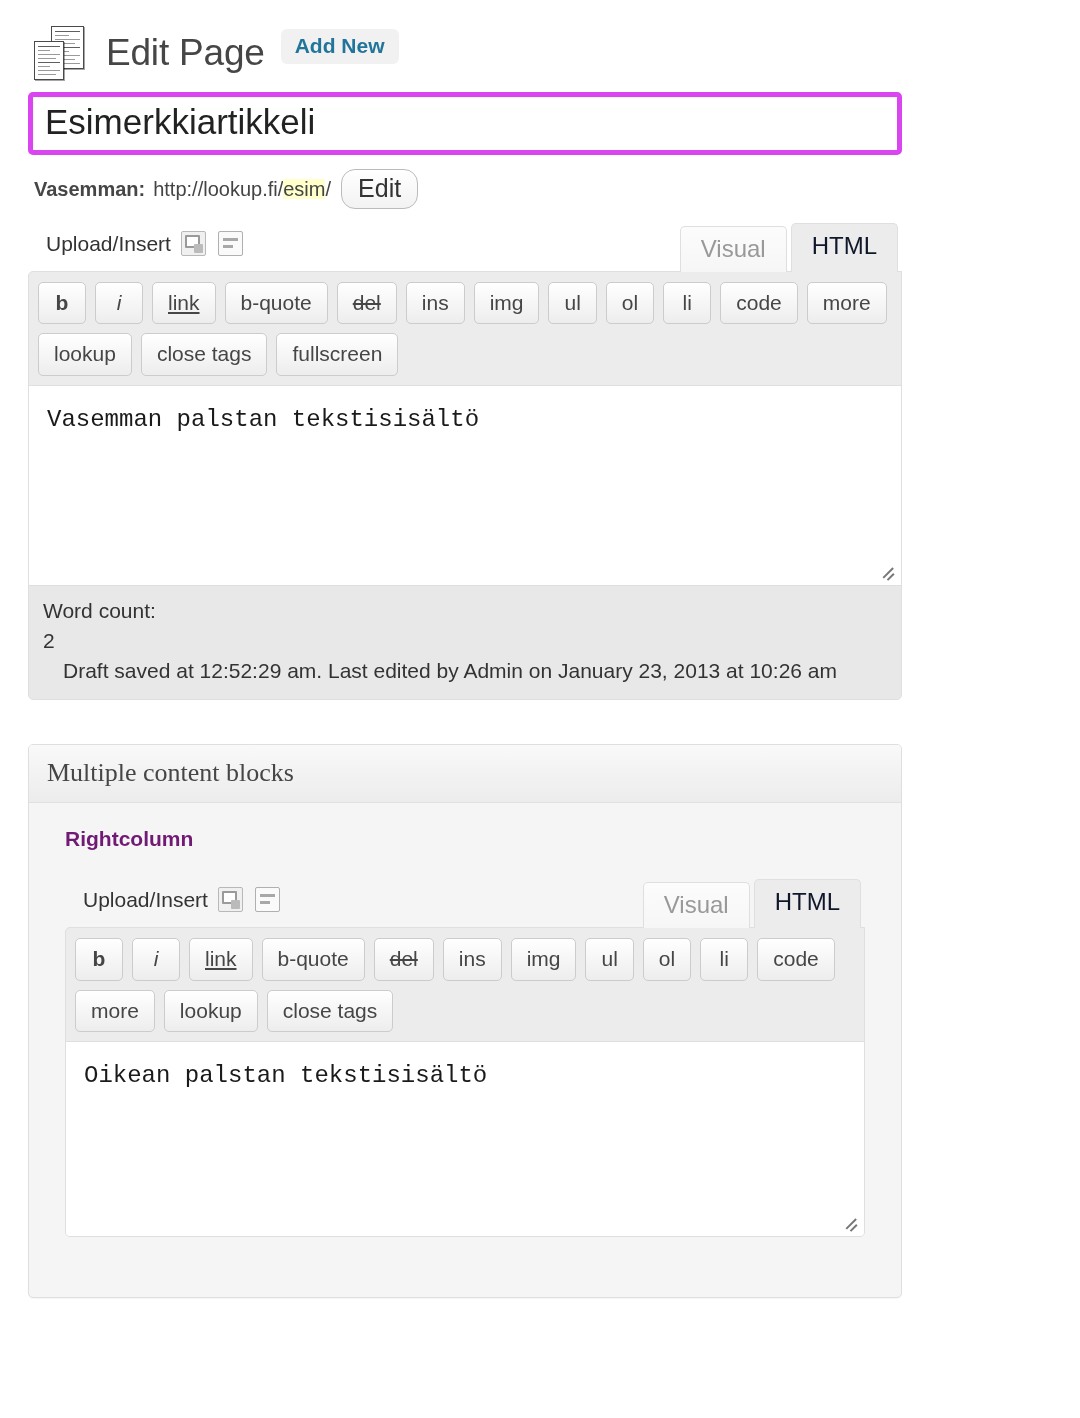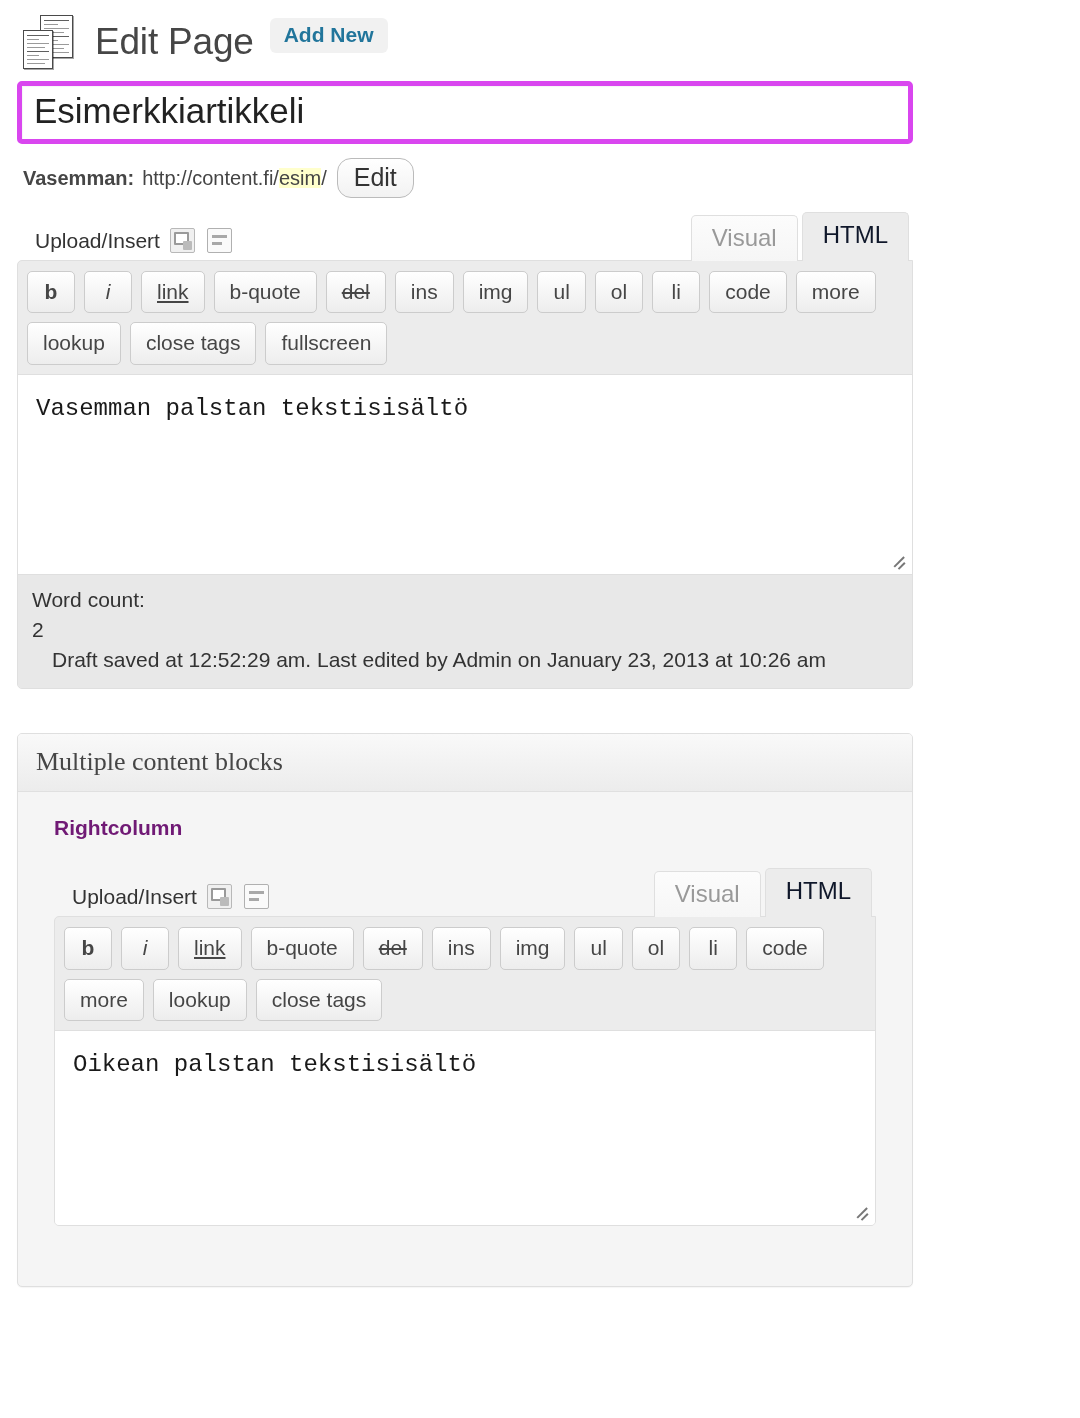--- a/index.html
+++ b/index.html
@@ -5,21 +5,21 @@
   * { box-sizing: border-box; }
   html, body {
     margin: 0; padding: 0;
     width: 1080px; height: 1418px;
     background: #ffffff;
     font-family: "Liberation Sans", sans-serif;
     color: #333333;
     -webkit-font-smoothing: antialiased;
   }
 
-  .page { width: 930px; padding: 3px; position: relative; }
+  .page { width: 930px; padding: 14px; position: relative; }
 
   
   .screen-header {
     display: flex;
     align-items: center;
     padding: 8px 0 10px 14px;
     height: 78px;
   }
   .page-icon {
     width: 62px; height: 58px;
@@ -107,21 +107,20 @@
     color: #333333;
     cursor: pointer;
     line-height: 1;
   }
 
   
   .editor-region { padding: 14px 14px 0 14px; position: relative; }
 
   .media-tabs-row {
     display: flex;
-    align-items: flex-end;
     justify-content: space-between;
     position: relative;
     z-index: 3;
   }
   .upload-insert {
     display: flex;
     align-items: center;
     font-size: 21px;
     color: #333333;
     padding: 0 0 8px 18px;
@@ -338,21 +337,21 @@
     <h1 class="page-title">Edit Page</h1>
     <a class="add-new-btn" href="#">Add New</a>
   </div>
 
   <div class="title-wrap">
     <input class="title-input" type="text" value="Esimerkkiartikkeli" style="">
   </div>
 
   <div class="permalink-row">
     <span class="lbl">Vasemman:</span>
-    <span class="url">http://content.fi/</span>
+    <span class="url">http://lookup.fi/</span>
     <span class="slug">esim</span>
     <span class="url">/</span>
     <button class="edit-slug-btn">Edit</button>
   </div>
 
   <div class="editor-region">
 
     <div class="media-tabs-row">
       <div class="upload-insert">
         <span class="ui-label">Upload/Insert</span>

